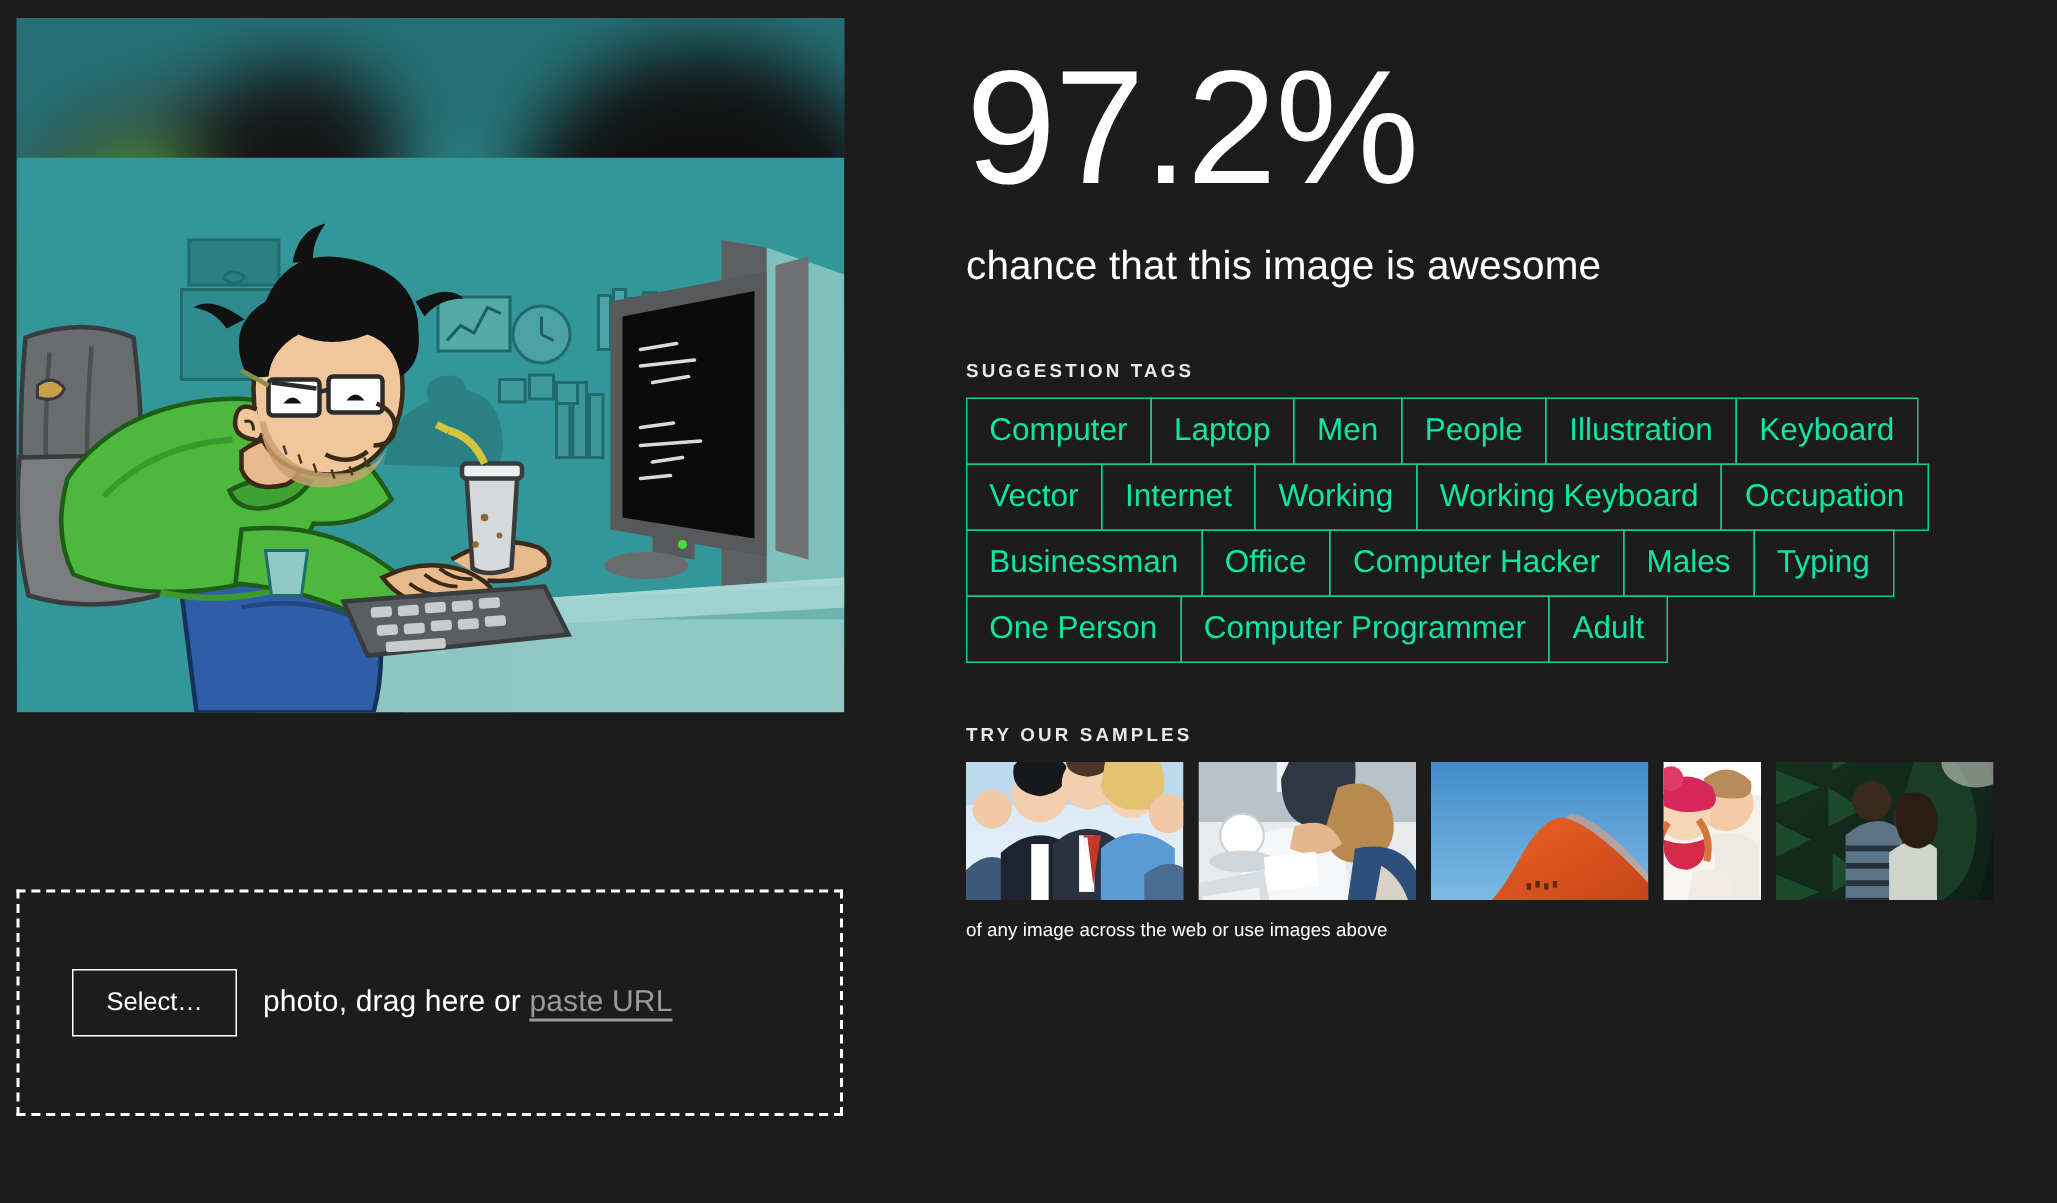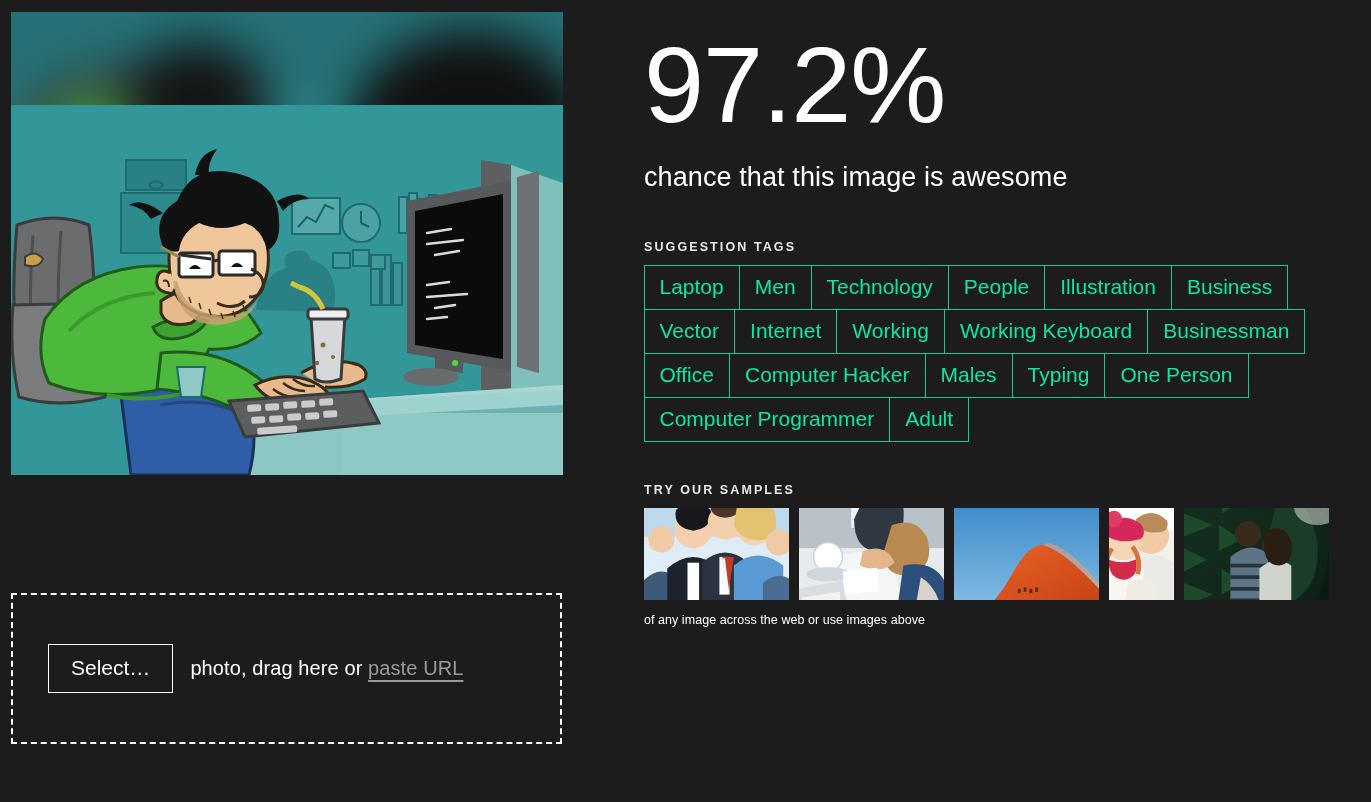--- a/index.html
+++ b/index.html
@@ -75,21 +75,21 @@
     align-items: center;
     padding-left: 35px;
     background: #1c1c1c;
   }
 
   .select-btn {
     border: 1px solid #ffffff;
     background: transparent;
     color: #ffffff;
     font-family: "Liberation Sans", sans-serif;
-    font-size: 21px;
+    font-size: 17px;
     font-weight: 300;
     line-height: 1;
     padding: 12px 22px 14px 22px;
     cursor: pointer;
     white-space: nowrap;
   }
 
   .drop-text {
     color: #ffffff;
     font-size: 20px;
@@ -390,30 +390,31 @@
   </div>
 
   <div class="right-col">
 
     <div class="score">97.2%</div>
     <div class="score-caption">chance that this image is awesome</div>
 
     <div class="section-label" id="tags-label">SUGGESTION TAGS</div>
 
     <div class="tag-list" id="tag-list">
+        <button class="tag">Computer</button>
         <button class="tag">Laptop</button>
         <button class="tag">Men</button>
-        <button class="tag">Technology</button>
         <button class="tag">People</button>
         <button class="tag">Illustration</button>
-        <button class="tag">Business</button>
+        <button class="tag">Keyboard</button>
         <button class="tag">Vector</button>
         <button class="tag">Internet</button>
         <button class="tag">Working</button>
         <button class="tag">Working Keyboard</button>
+        <button class="tag">Occupation</button>
         <button class="tag">Businessman</button>
         <button class="tag">Office</button>
         <button class="tag">Computer Hacker</button>
         <button class="tag">Males</button>
         <button class="tag">Typing</button>
         <button class="tag">One Person</button>
         <button class="tag">Computer Programmer</button>
         <button class="tag">Adult</button>
       </div>
 

